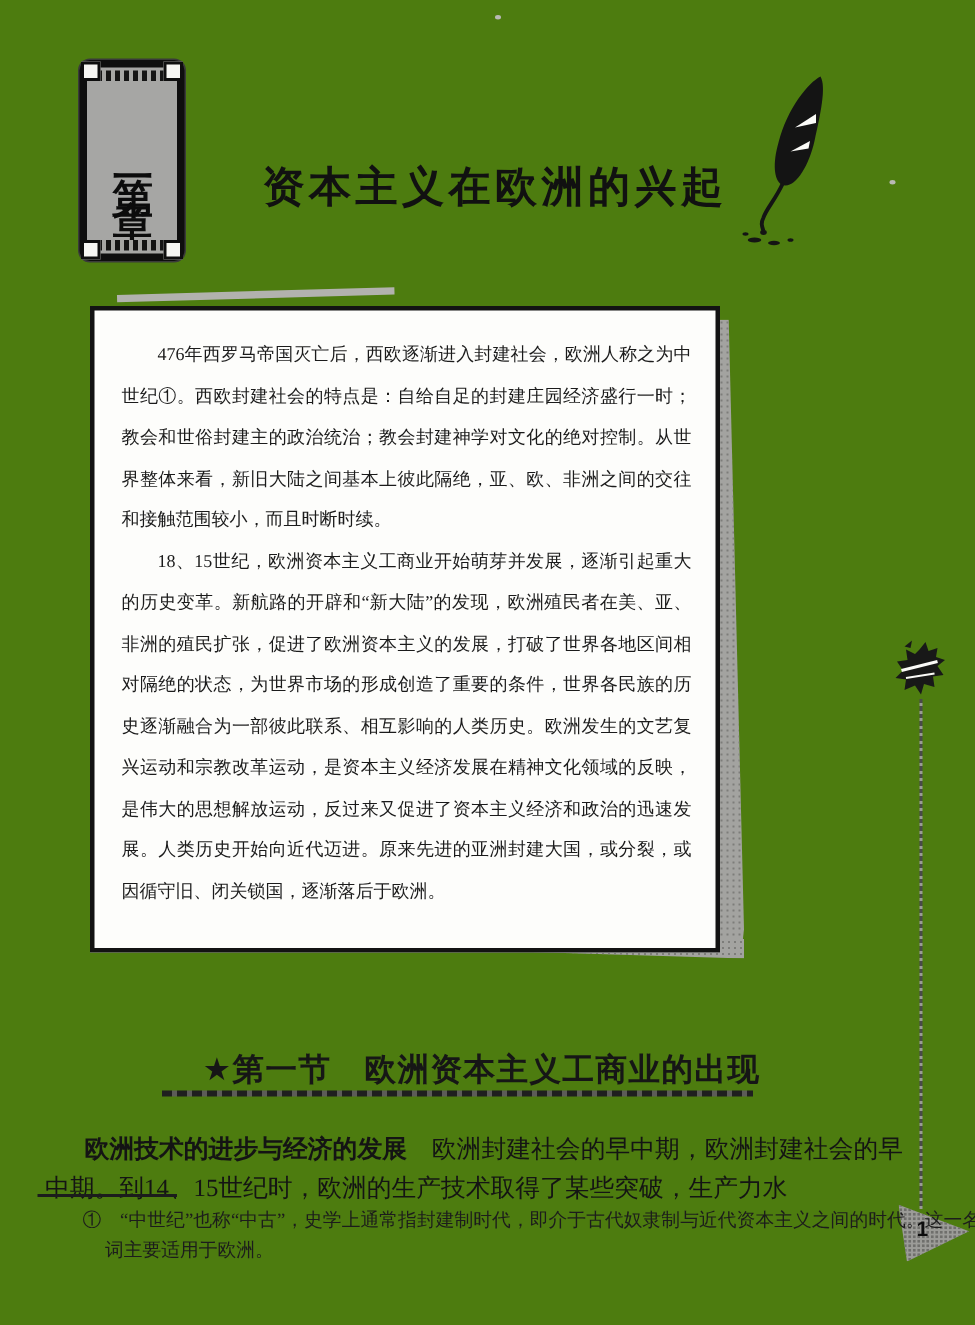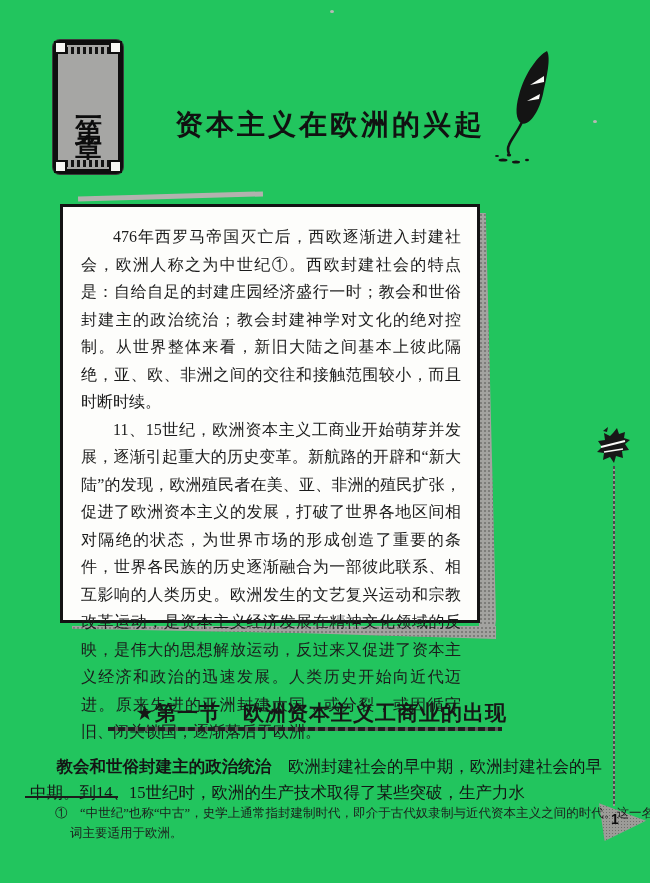--- a/index.html
+++ b/index.html
@@ -1,19 +1,19 @@
 <!DOCTYPE html>
 <html><head>
 <meta charset="utf-8">
 <style>
   html,body{margin:0;padding:0;}
   body{background:#e8e8e4;}
   .page{
     position:relative;width:650px;height:883px;margin:0 auto;
-    background:#22c55e;overflow:hidden;
+    background:#4d7c0f;overflow:hidden;
     font-family:"Liberation Serif","DejaVu Serif",serif;color:#151515;
   }
   
   .chapter-badge{
     position:absolute;left:53px;top:40px;width:60px;height:124px;
     background:#a6a6a4;border:5px solid #0e0e0e;border-radius:7px;
     display:flex;flex-direction:column;align-items:center;justify-content:space-between;
     box-shadow:0 0 0 1px #3a3a3a;
   }
   .badge-band{width:46px;height:7px;margin:2px 0;
@@ -33,22 +33,22 @@
     position:absolute;left:140px;top:106px;width:380px;text-align:center;
     font-family:"Liberation Sans","DejaVu Sans",sans-serif;font-weight:bold;
     font-size:28px;letter-spacing:3px;color:#111;
   }
   
   .quill{position:absolute;left:494px;top:50px;width:72px;height:118px;}
   
   .intro-box{
     position:absolute;left:60px;top:204px;width:380px;height:385px;
     background:#fdfdfb;border:3px solid #131313;
-    padding:16px 16px 12px 18px;
-    font-size:16px;line-height:27.5px;text-align:justify;color:#1b1b1b;
+    padding:16px 16px 24px 18px;
+    font-size:12px;line-height:27.5px;text-align:justify;color:#1b1b1b;
   }
   .intro-box p{margin:0;text-indent:2em;}
   .shadow-top{position:absolute;left:78px;top:194px;width:185px;height:5px;
     background:#b2b2ae;transform:rotate(-1.6deg);}
   .shadow-right{position:absolute;left:479px;top:213px;width:17px;height:419px;
     background:#a3a3a0;
     background-image:radial-gradient(#7d7d7a 1px,transparent 1px);background-size:4px 4px;
     clip-path:polygon(0 0,40% 0,100% 97%,92% 100%,0 100%);}
   .shadow-bottom{position:absolute;left:72px;top:626px;width:424px;height:13px;
     background:#a3a3a0;
@@ -116,37 +116,37 @@
     <ellipse cx="22" cy="112" rx="4" ry="1.5" fill="#141414"></ellipse>
     <ellipse cx="33" cy="110" rx="2" ry="1.2" fill="#141414"></ellipse>
     <ellipse cx="3" cy="106" rx="2" ry="1.1" fill="#141414"></ellipse>
   </svg>
 
   <div class="shadow-top"></div>
   <div class="shadow-right"></div>
   <div class="shadow-bottom"></div>
   <div class="intro-box">
     <p>476年西罗马帝国灭亡后，西欧逐渐进入封建社会，欧洲人称之为中世纪①。西欧封建社会的特点是：自给自足的封建庄园经济盛行一时；教会和世俗封建主的政治统治；教会封建神学对文化的绝对控制。从世界整体来看，新旧大陆之间基本上彼此隔绝，亚、欧、非洲之间的交往和接触范围较小，而且时断时续。</p>
-    <p>11、15世纪，欧洲资本主义工商业开始萌芽并发展，逐渐引起重大的历史变革。新航路的开辟和“新大陆”的发现，欧洲殖民者在美、亚、非洲的殖民扩张，促进了欧洲资本主义的发展，打破了世界各地区间相对隔绝的状态，为世界市场的形成创造了重要的条件，世界各民族的历史逐渐融合为一部彼此联系、相互影响的人类历史。欧洲发生的文艺复兴运动和宗教改革运动，是资本主义经济发展在精神文化领域的反映，是伟大的思想解放运动，反过来又促进了资本主义经济和政治的迅速发展。人类历史开始向近代迈进。原来先进的亚洲封建大国，或分裂，或因循守旧、闭关锁国，逐渐落后于欧洲。</p>
+    <p>18、15世纪，欧洲资本主义工商业开始萌芽并发展，逐渐引起重大的历史变革。新航路的开辟和“新大陆”的发现，欧洲殖民者在美、亚、非洲的殖民扩张，促进了欧洲资本主义的发展，打破了世界各地区间相对隔绝的状态，为世界市场的形成创造了重要的条件，世界各民族的历史逐渐融合为一部彼此联系、相互影响的人类历史。欧洲发生的文艺复兴运动和宗教改革运动，是资本主义经济发展在精神文化领域的反映，是伟大的思想解放运动，反过来又促进了资本主义经济和政治的迅速发展。人类历史开始向近代迈进。原来先进的亚洲封建大国，或分裂，或因循守旧、闭关锁国，逐渐落后于欧洲。</p>
   </div>
 
   <svg class="rosette" viewBox="0 0 36 44" xmlns="http://www.w3.org/2000/svg">
     <path fill="#181818" d="M18,8 L22,3 L24,9 L30,7 L29,13 L35,15 L30,19 L34,25 L27,26 L28,33 L21,31 L19,38 L15,32 L8,35 L9,28 L2,27 L7,22 L3,16 L10,15 L9,8 L15,11 Z"></path>
     <path fill="none" stroke="#fbfbf8" stroke-width="2" d="M6,22 L30,16"></path>
     <path fill="none" stroke="#fbfbf8" stroke-width="1.4" d="M9,27 L28,24"></path>
     <path fill="#181818" d="M8,6 L13,2 L12,7 Z"></path>
   </svg>
   <div class="deco-line"></div>
   <div class="page-triangle"></div>
   <div class="page-number">1</div>
 
   <div class="section-heading">★第一节　欧洲资本主义工商业的出现</div>
   <div class="heading-underline"></div>
 
-  <p class="body-para"><span class="body-lead">教会和世俗封建主的政治统治</span><span>　欧洲封建社会的早中期，欧洲封建社会的早中期。到14、15世纪时，欧洲的生产技术取得了某些突破，生产力水</span></p>
+  <p class="body-para"><span class="body-lead">欧洲技术的进步与经济的发展</span><span>　欧洲封建社会的早中期，欧洲封建社会的早中期。到14、15世纪时，欧洲的生产技术取得了某些突破，生产力水</span></p>
 
   <div class="footnote-rule"></div>
   <p class="footnote">①　“中世纪”也称“中古”，史学上通常指封建制时代，即介于古代奴隶制与近代资本主义之间的时代。这一名词主要适用于欧洲。</p>
 
   <div class="speck" style="left:330px;top:10px;width:4px;height:3px;"></div>
   <div class="speck" style="left:593px;top:120px;width:4px;height:3px;"></div>
 
 </div>
 
 </body></html>

